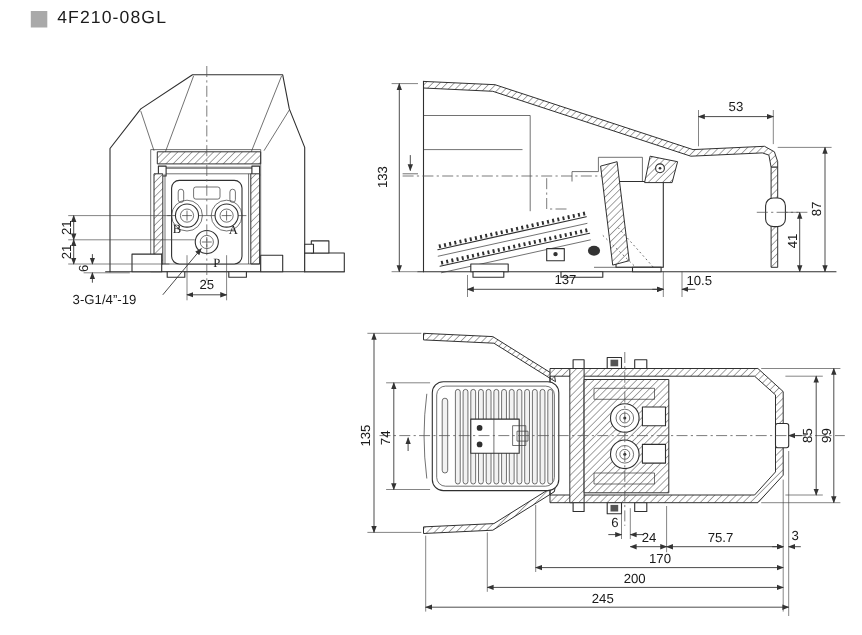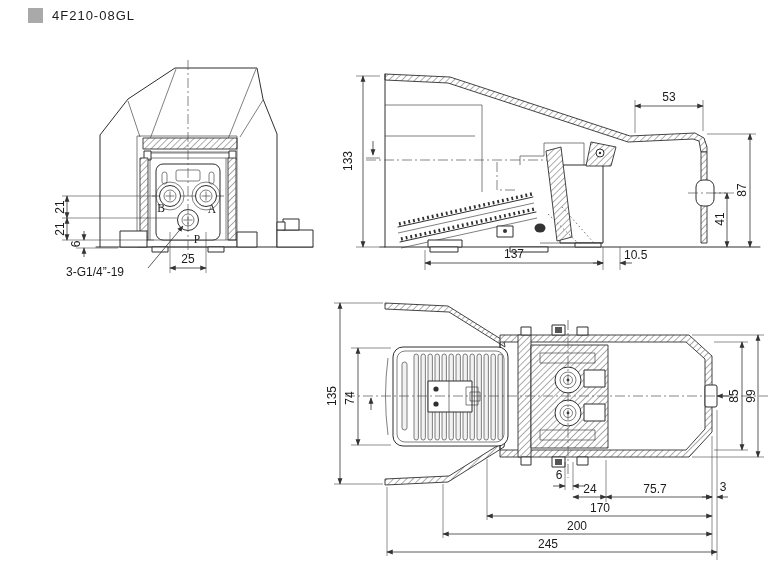--- a/index.html
+++ b/index.html
@@ -1,20 +1,20 @@
 <!DOCTYPE html>
 <html><head>
 <meta charset="utf-8">
 <style>
   html,body{margin:0;padding:0;background:#fff;}
   .sheet{position:relative;width:784px;height:577px;background:#ffffff;overflow:hidden;
          font-family:"Liberation Sans", sans-serif;}
   .hdr{position:absolute;left:28px;top:8px;display:flex;align-items:center;gap:9px;}
   .bullet{width:15px;height:15px;background:#a9a9a9;display:inline-block;}
-  .model{font-size:13px;letter-spacing:1px;color:#1c1c1c;}
+  .model{font-size:16px;letter-spacing:1px;color:#1c1c1c;}
   svg{position:absolute;left:0;top:0;}
   .ln{fill:none;stroke:#2f2f2f;stroke-width:1;stroke-linejoin:round;stroke-linecap:round;}
   .thin{fill:none;stroke:#3a3a3a;stroke-width:.65;stroke-linejoin:round;}
   .wht{fill:#ffffff;stroke:#2f2f2f;stroke-width:1;stroke-linejoin:round;}
   .rib{fill:#f2f2f2;stroke:#3a3a3a;stroke-width:.65;}
   .hat{fill:url(#hx);stroke:#2f2f2f;stroke-width:.9;stroke-linejoin:round;}
   .ext{fill:none;stroke:#444;stroke-width:.6;}
   .dim{fill:none;stroke:#333;stroke-width:.8;}
   .cl{fill:none;stroke:#555;stroke-width:.7;stroke-dasharray:10 3 2 3;}
   .dot{fill:none;stroke:#555;stroke-width:.8;stroke-dasharray:1.6 2.6;}

